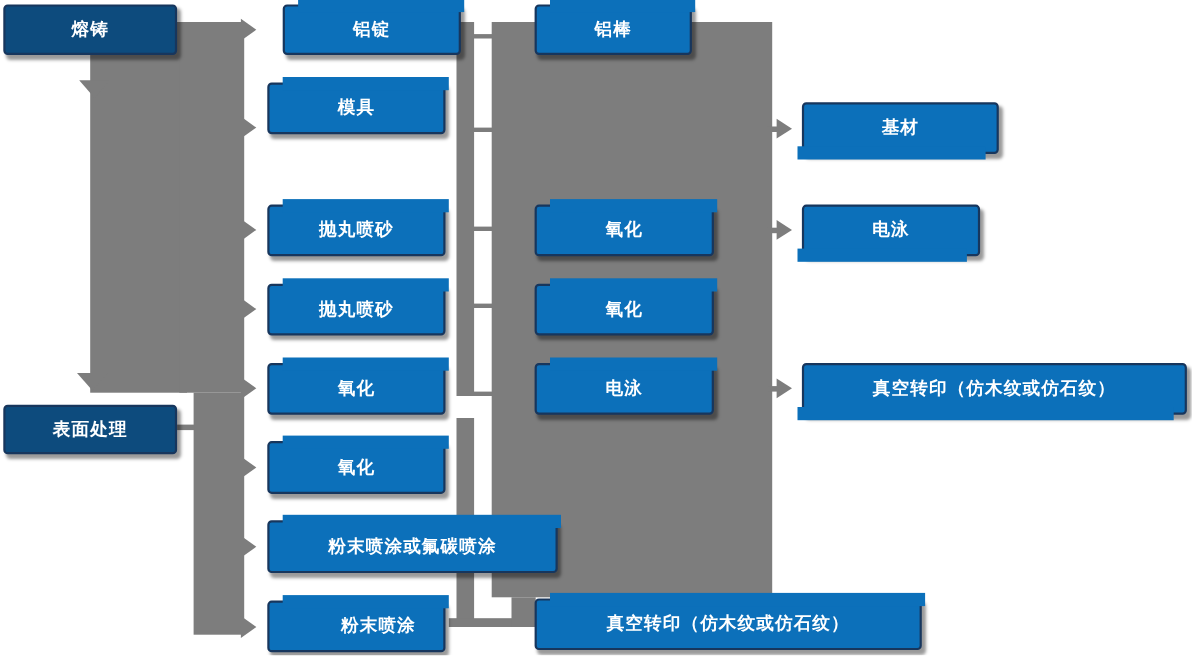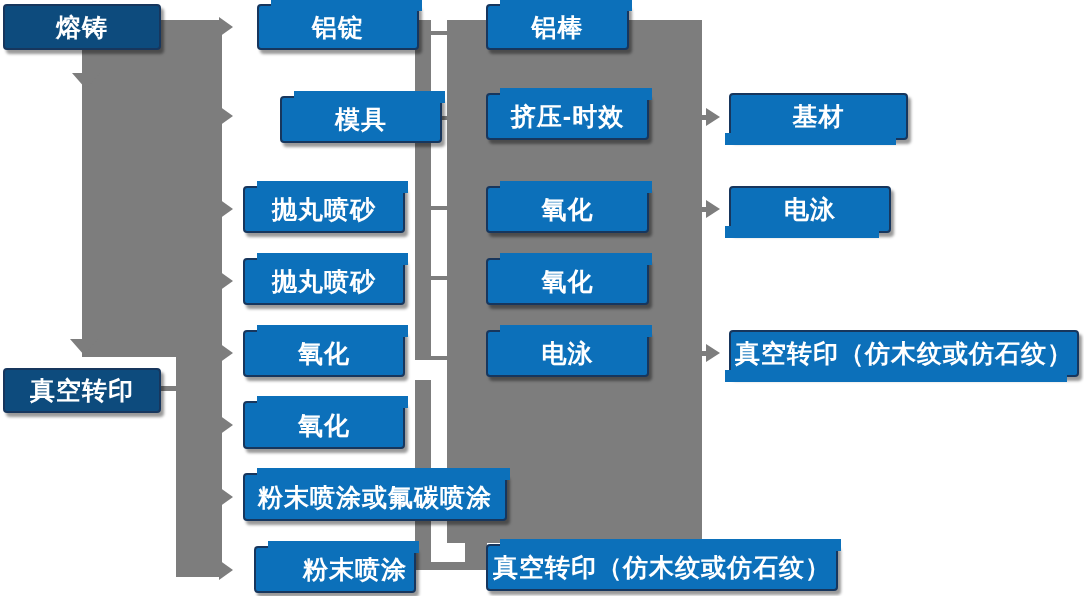--- a/index.html
+++ b/index.html
@@ -40,45 +40,45 @@
   
   .ar-d{position:absolute;width:0;height:0;z-index:1;
     border-left:14px solid transparent;border-right:14px solid transparent;
     border-top:16px solid var(--connector,#7d7d7d);}
   #ad1{left:72px;top:73px;}
   #ad2{left:70px;top:339px;}
   
   .node{
     position:absolute;z-index:2;box-sizing:border-box;
     display:flex;align-items:center;justify-content:center;
-    color:var(--text,#ffffff);font-size:25px;font-weight:bold;letter-spacing:1px;
+    color:var(--text,#ffffff);font-size:16px;font-weight:bold;letter-spacing:1px;
     border:2px solid var(--border,#17365d);border-radius:4px;
     box-shadow:3px 4px 3px rgba(0,0,0,0.40);
     white-space:nowrap;
   }
   .stage{background:var(--stage-box,#0d4b7d);}
   .proc {background:var(--process-box,#0c70ba);}
   
   .p23::before{content:"";position:absolute;left:12px;right:-5px;top:-7px;height:12px;
     background:var(--process-box,#0c70ba);z-index:-1;}
   .p4::before{content:"";position:absolute;left:-6px;right:10px;bottom:-7px;height:12px;
     background:var(--process-box,#0c70ba);z-index:-1;}
   
   #n-rongzhu {left:3px;top:4px;width:158px;height:46px;}
   #n-rejiya  {left:3px;top:93px;width:158px;height:47px;}
   #n-biaomian{left:3px;top:368px;width:158px;height:45px;}
   
   #n-lvding  {left:257px;top:4px;width:162px;height:46px;}
-  #n-muju    {left:243px;top:96px;width:162px;height:47px;margin-left:37px;}
+  #n-muju    {left:243px;top:75px;width:162px;height:47px;}
   #n-paowan1 {left:243px;top:186px;width:162px;height:47px;}
   #n-paowan2 {left:243px;top:258px;width:162px;height:47px;}
   #n-yanghua1{left:243px;top:330px;width:162px;height:47px;}
   #n-yanghua2{left:243px;top:401px;width:162px;height:48px;}
   #n-fenmofu {left:243px;top:473px;width:264px;height:48px;}
-  #n-fenmo   {left:254px;top:546px;width:162px;height:47px;padding-left:40px;}
+  #n-fenmo   {left:243px;top:546px;width:162px;height:47px;padding-left:40px;}
   
   #n-lvbang  {left:486px;top:4px;width:143px;height:46px;}
   #n-jiya    {left:486px;top:93px;width:163px;height:47px;}
   #n-yanghua3{left:486px;top:186px;width:163px;height:47px;}
   #n-yanghua4{left:486px;top:258px;width:163px;height:47px;}
   #n-dianyong1{left:486px;top:330px;width:163px;height:47px;}
   #n-zhenkong1{left:486px;top:544px;width:352px;height:47px;}
   
   #n-jicai    {left:729px;top:93px;width:179px;height:47px;}
   #n-dianyong2{left:729px;top:186px;width:162px;height:47px;}
@@ -118,33 +118,32 @@
   <div class="ar-r" id="ar7"></div>
   <div class="ar-r" id="ar8"></div>
   <div class="ar-r" id="ar9"></div>
   <div class="ar-r" id="ar10"></div>
   <div class="ar-r" id="ar11"></div>
 
   <div class="ar-d" id="ad1"></div>
   <div class="ar-d" id="ad2"></div>
 
   <div class="node stage" id="n-rongzhu">熔铸</div>
-  <div class="node stage" id="n-biaomian">真空转印</div>
+  <div class="node stage" id="n-biaomian">表面处理</div>
 
   <div class="node proc p23" id="n-lvding">铝锭</div>
   <div class="node proc p23" id="n-muju">模具</div>
   <div class="node proc p23" id="n-paowan1">抛丸喷砂</div>
   <div class="node proc p23" id="n-paowan2">抛丸喷砂</div>
   <div class="node proc p23" id="n-yanghua1">氧化</div>
   <div class="node proc p23" id="n-yanghua2">氧化</div>
   <div class="node proc p23" id="n-fenmofu">粉末喷涂或氟碳喷涂</div>
   <div class="node proc p23" id="n-fenmo">粉末喷涂</div>
 
   <div class="node proc p23" id="n-lvbang">铝棒</div>
-  <div class="node proc p23" id="n-jiya">挤压-时效</div>
   <div class="node proc p23" id="n-yanghua3">氧化</div>
   <div class="node proc p23" id="n-yanghua4">氧化</div>
   <div class="node proc p23" id="n-dianyong1">电泳</div>
   <div class="node proc p23" id="n-zhenkong1">真空转印（仿木纹或仿石纹）</div>
 
   <div class="node proc p4" id="n-jicai">基材</div>
   <div class="node proc p4" id="n-dianyong2">电泳</div>
   <div class="node proc p4" id="n-zhenkong2">真空转印（仿木纹或仿石纹）</div>
 
 </div>

